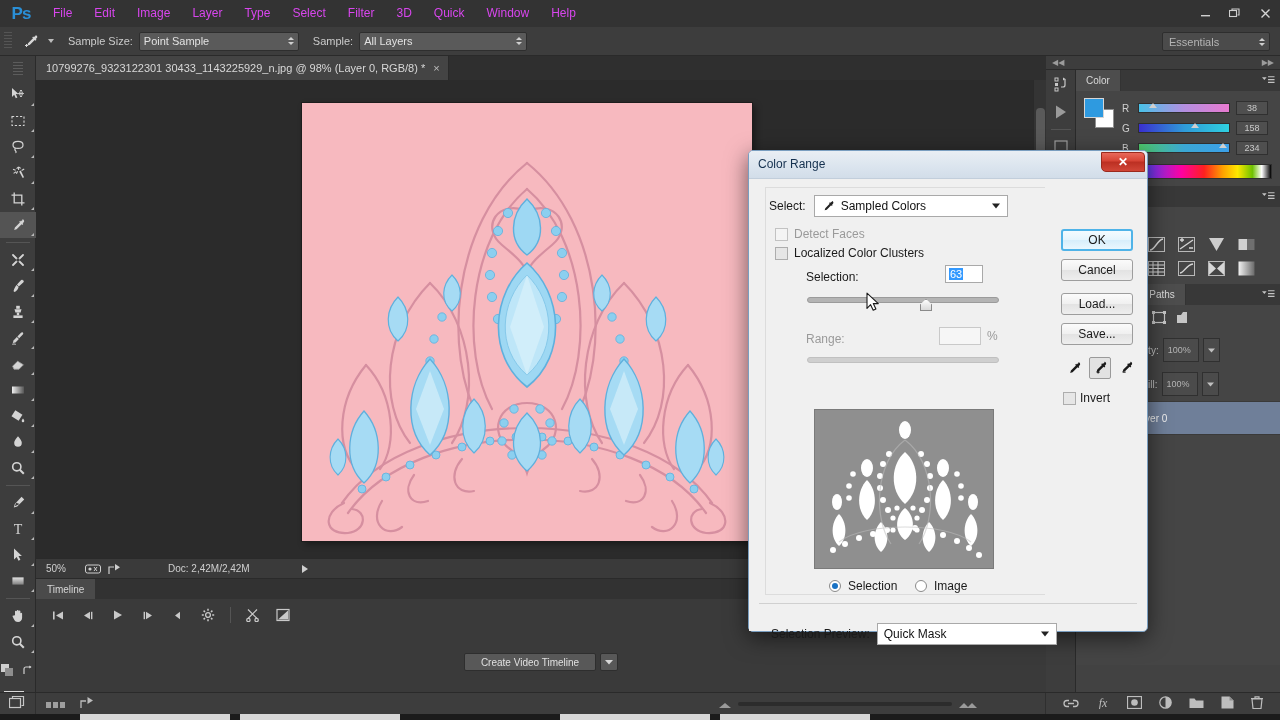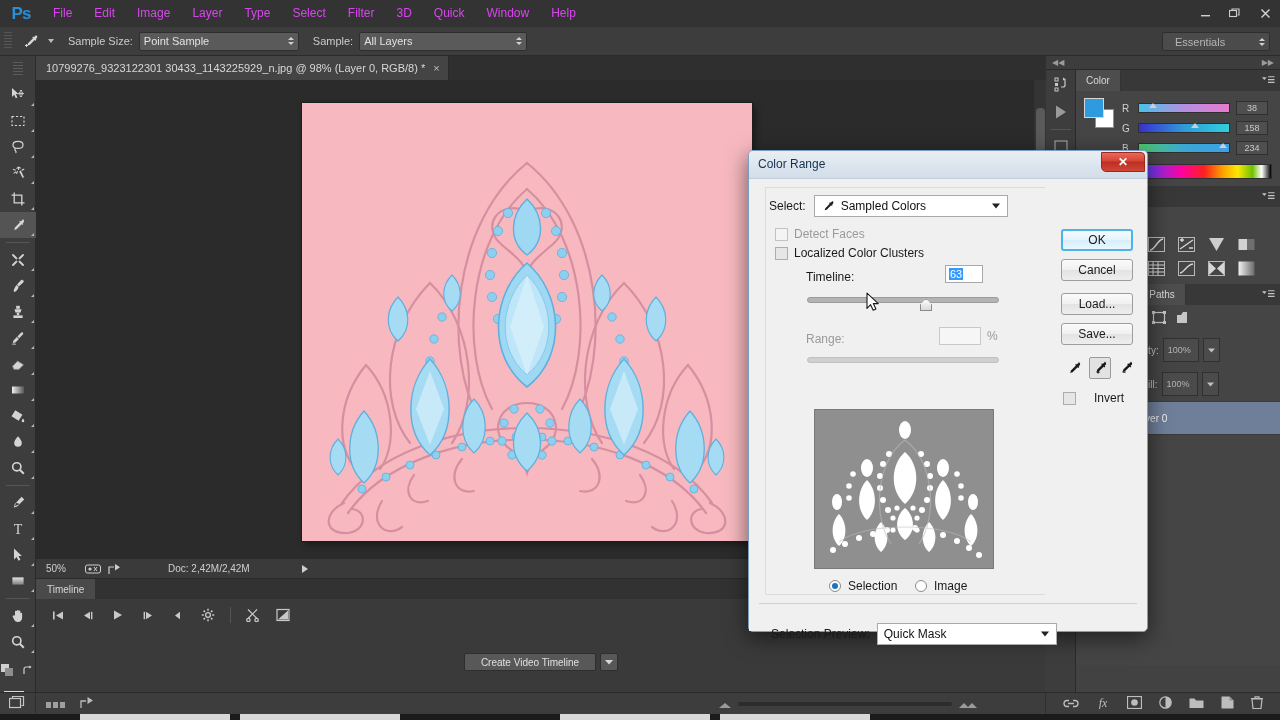--- a/index.html
+++ b/index.html
@@ -73,21 +73,21 @@
   .spin {
     position:absolute; right: 4px; top: 50%; transform: translateY(-50%);
     display: flex; flex-direction: column; gap: 2px;
   }
   .spin i { display:block; width:0;height:0;border-left:3px solid transparent;border-right:3px solid transparent; }
   .spin i.up { border-bottom: 3px solid #cfcfcf; }
   .spin i.dn { border-top: 3px solid #cfcfcf; }
   .ws-select {
     position: absolute; right: 10px; top: 5px; width: 108px; height: 19px;
     background: #4b4b4b; border: 1px solid #2e2e2e; border-radius: 2px;
-    color: #b5b5b5; font-size: 11px; display:flex; align-items:center; padding: 0 12px;
+    color: #b5b5b5; font-size: 11px; display:flex; align-items:center; padding: 0 6px;
   }
 
   
   .tabbar {
     position: absolute; left: 36px; top: 56px; width: 1010px; height: 24px;
     background: #2f2f2f; display: flex; align-items: flex-end;
   }
   .doctab {
     height: 24px; background: #444444; display: flex; align-items: center;
     padding: 0 8px 0 10px; color: #d8d8d8; font-size: 11px; gap: 8px;
@@ -1222,21 +1222,21 @@
         <span class="chk dis"></span>
         <span class="dlg-label dis">Detect Faces</span>
       </div>
 
       <div style="position:absolute;left:26px;top:67px;display:flex;align-items:center;gap:6px;">
         <span class="chk gray"></span>
         <span class="dlg-label">Localized Color Clusters</span>
       </div>
 
       <div style="position:absolute;left:57px;top:88px;">
-        <span class="dlg-label">Timeline:</span>
+        <span class="dlg-label">Selection:</span>
       </div>
       <div class="numfield" style="position:absolute;left:196px;top:86px;">
         <span class="sel">63</span>
       </div>
       <div style="position:absolute;left:58px;top:118px;width:192px;">
         <div class="slider-track"></div>
         <div class="slider-thumb" style="left:113px;top:2px;"></div>
       </div>
 
       <div style="position:absolute;left:57px;top:150px;">
@@ -1353,21 +1353,21 @@
             </svg>
         </span>
         <span class="dropper">
           <svg width="16" height="16" viewBox="0 0 16 16">
               <path d="M12.4 1.8a1.8 1.8 0 0 1 1.3 3l-1 1 .6.6-1 1-.7-.7-4.6 4.6-2.4.7.7-2.4 4.6-4.6-.7-.7 1-1 .6.6 1-1a1.8 1.8 0 0 1 .6-.1z" fill="#1a1a1a"></path>
               <path d="M4.6 12.1h3" stroke="#1a1a1a" stroke-width="1.2"></path>
             </svg>
         </span>
       </div>
 
-      <div style="position:absolute;left:314px;top:212px;display:flex;align-items:center;gap:18px;">
+      <div style="position:absolute;left:314px;top:212px;display:flex;align-items:center;gap:4px;">
         <span class="chk gray"></span>
         <span class="dlg-label">Invert</span>
       </div>
     </div>
   </div>
 
   <div class="cursor-arrow">
     <svg width="16" height="22" viewBox="0 0 16 22">
       <path d="M1 1.2l0 15.2 3.6-3.7 2.6 5.6 2.7-1.3-2.6-5.5 5 .1z" fill="#ffffff" stroke="#1a1a1a" stroke-width="1.1" stroke-linejoin="round"></path>
     </svg>

